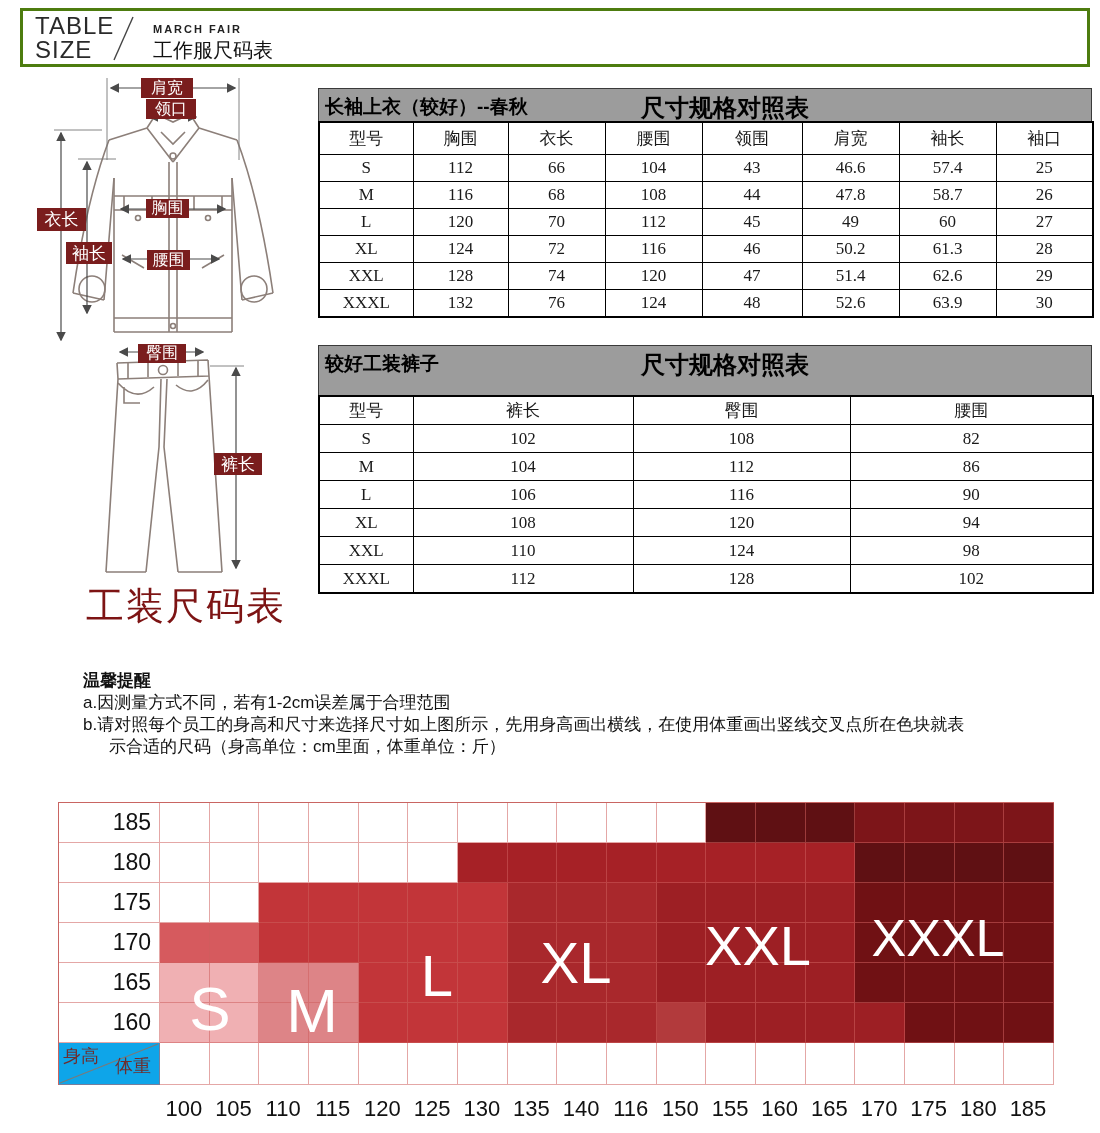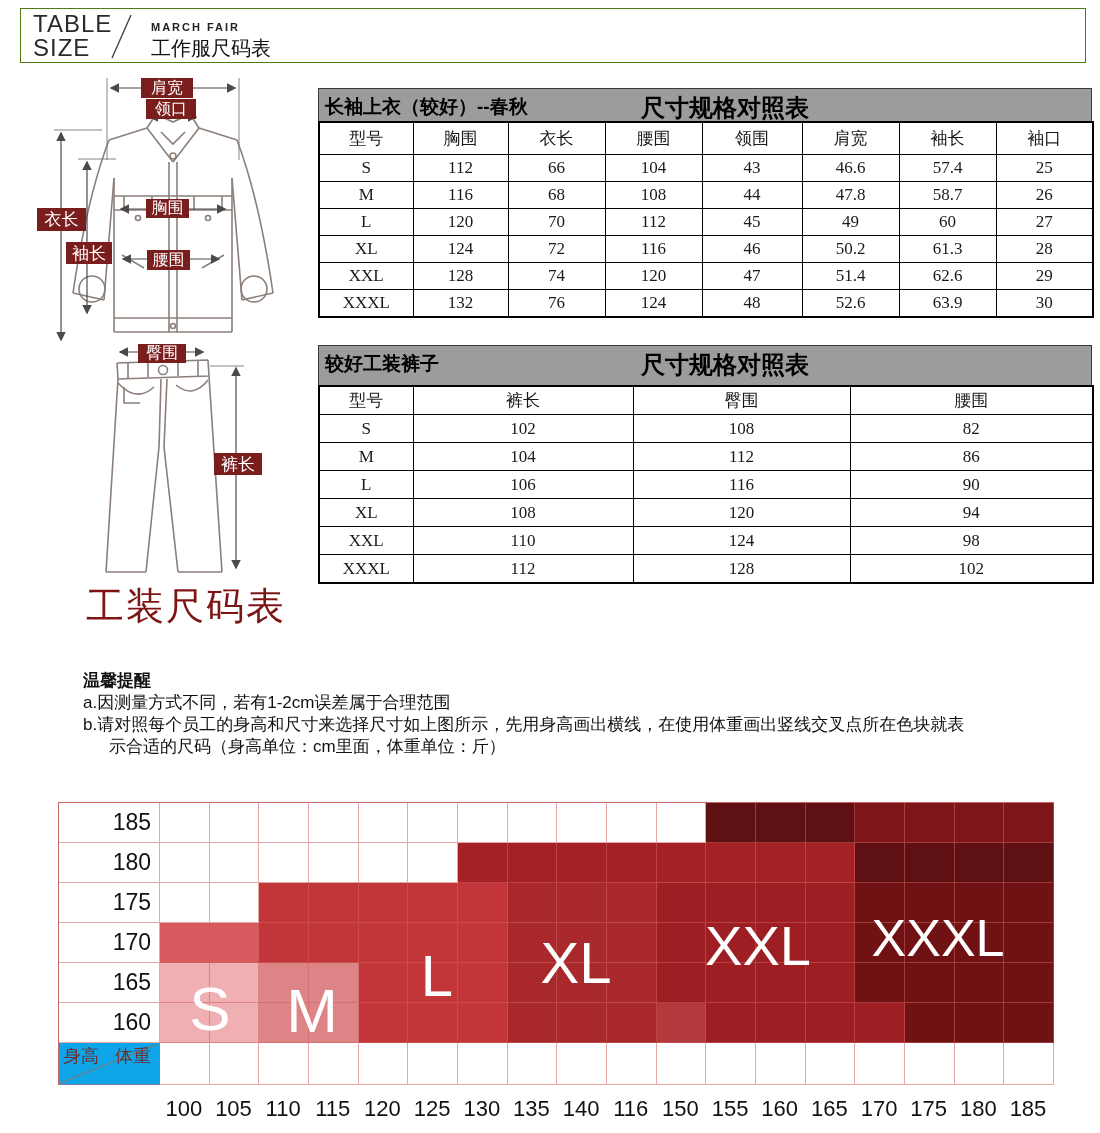--- a/index.html
+++ b/index.html
@@ -1,19 +1,19 @@
 <!DOCTYPE html>
 <html><head>
 <meta charset="utf-8">
 <style>
   html,body{margin:0;padding:0;background:#fff;}
   #canvas{position:relative;width:1100px;height:1133px;background:#fff;overflow:hidden;
           font-family:"Liberation Sans","DejaVu Sans",sans-serif;color:#1a1a1a;}
   
-  .topbox{position:absolute;left:20px;top:8px;width:1064px;height:53px;border:1px solid #4d7c0f;}
+  .topbox{position:absolute;left:20px;top:8px;width:1064px;height:53px;border:3px solid #4d7c0f;}
   .tb-title{position:absolute;left:12px;top:3px;font-size:24px;line-height:24px;font-weight:500;
             letter-spacing:1px;color:#2a2a2a;}
   .tb-slash{position:absolute;left:82px;top:4px;}
   .tb-brand{position:absolute;left:130px;top:12px;font-size:11px;letter-spacing:2px;color:#222;font-weight:600;}
   .tb-sub{position:absolute;left:130px;top:26px;font-size:20px;color:#111;}
   
   .diag-svg{position:absolute;}
   .mlabel{position:absolute;background:#7a1d1d;color:#fff;text-align:center;
           font-size:16px;display:flex;align-items:center;justify-content:center;}
   
@@ -40,21 +40,21 @@
            grid-template-rows:repeat(6,40px) 42px;
            border-top:1px solid #c96562;border-left:1px solid #c96562;box-sizing:content-box;}
   .hm-cell,.hm-ylab,.hm-corner,.hm-empty{border-right:1px solid rgba(205,95,92,.55);
            border-bottom:1px solid rgba(205,95,92,.55);box-sizing:border-box;}
   .hm-ylab{background:#fff;display:flex;align-items:center;justify-content:flex-end;
            padding-right:8px;font-size:23px;color:#111;}
   .hm-empty{background:#fff;}
   .hm-corner{background:#0ea5e9;position:relative;}
   .hm-corner svg{position:absolute;left:0;top:0;}
   .corner-y{position:absolute;left:4px;top:1px;font-size:18px;color:#6e2e2e;}
-  .corner-x{position:absolute;right:8px;bottom:16px;font-size:18px;color:#6e2e2e;}
+  .corner-x{position:absolute;right:8px;bottom:6px;font-size:18px;color:#6e2e2e;}
   .hm-letter{position:absolute;transform:translate(-50%,-50%);color:#fff;font-weight:400;
              font-family:"Liberation Sans",sans-serif;white-space:nowrap;}
   .sz-s   {left:210px;top:1008px;font-size:62px;}
   .sz-m   {left:312px;top:1010px;font-size:62px;}
   .sz-l   {left:437px;top:975px; font-size:58px;}
   .sz-xl  {left:576px;top:962px; font-size:58px;}
   .sz-xxl {left:758px;top:945px; font-size:56px;}
   .sz-xxxl{left:938px;top:938px; font-size:52px;}
   #weights-row{position:absolute;left:159px;top:1096px;width:894px;
                display:grid;grid-template-columns:repeat(18,49.66px);}
@@ -231,21 +231,21 @@
             <td>48</td>
             <td>52.6</td>
             <td>63.9</td>
             <td>30</td>
           </tr>
         </tbody>
       </table>
   </div>
 
   <div class="tblwrap" style="left:318px;top:345px">
-    <div class="band" style="height:40px">
+    <div class="band" style="height:50px">
       <span class="band-left">较好工装裤子</span>
       <span class="band-center">尺寸规格对照表</span>
     </div>
     <table class="sizetable" id="pants-table">
       <colgroup>
           <col style="width:94px">
           <col style="width:220px">
           <col style="width:217px">
           <col style="width:243px">
         </colgroup>

